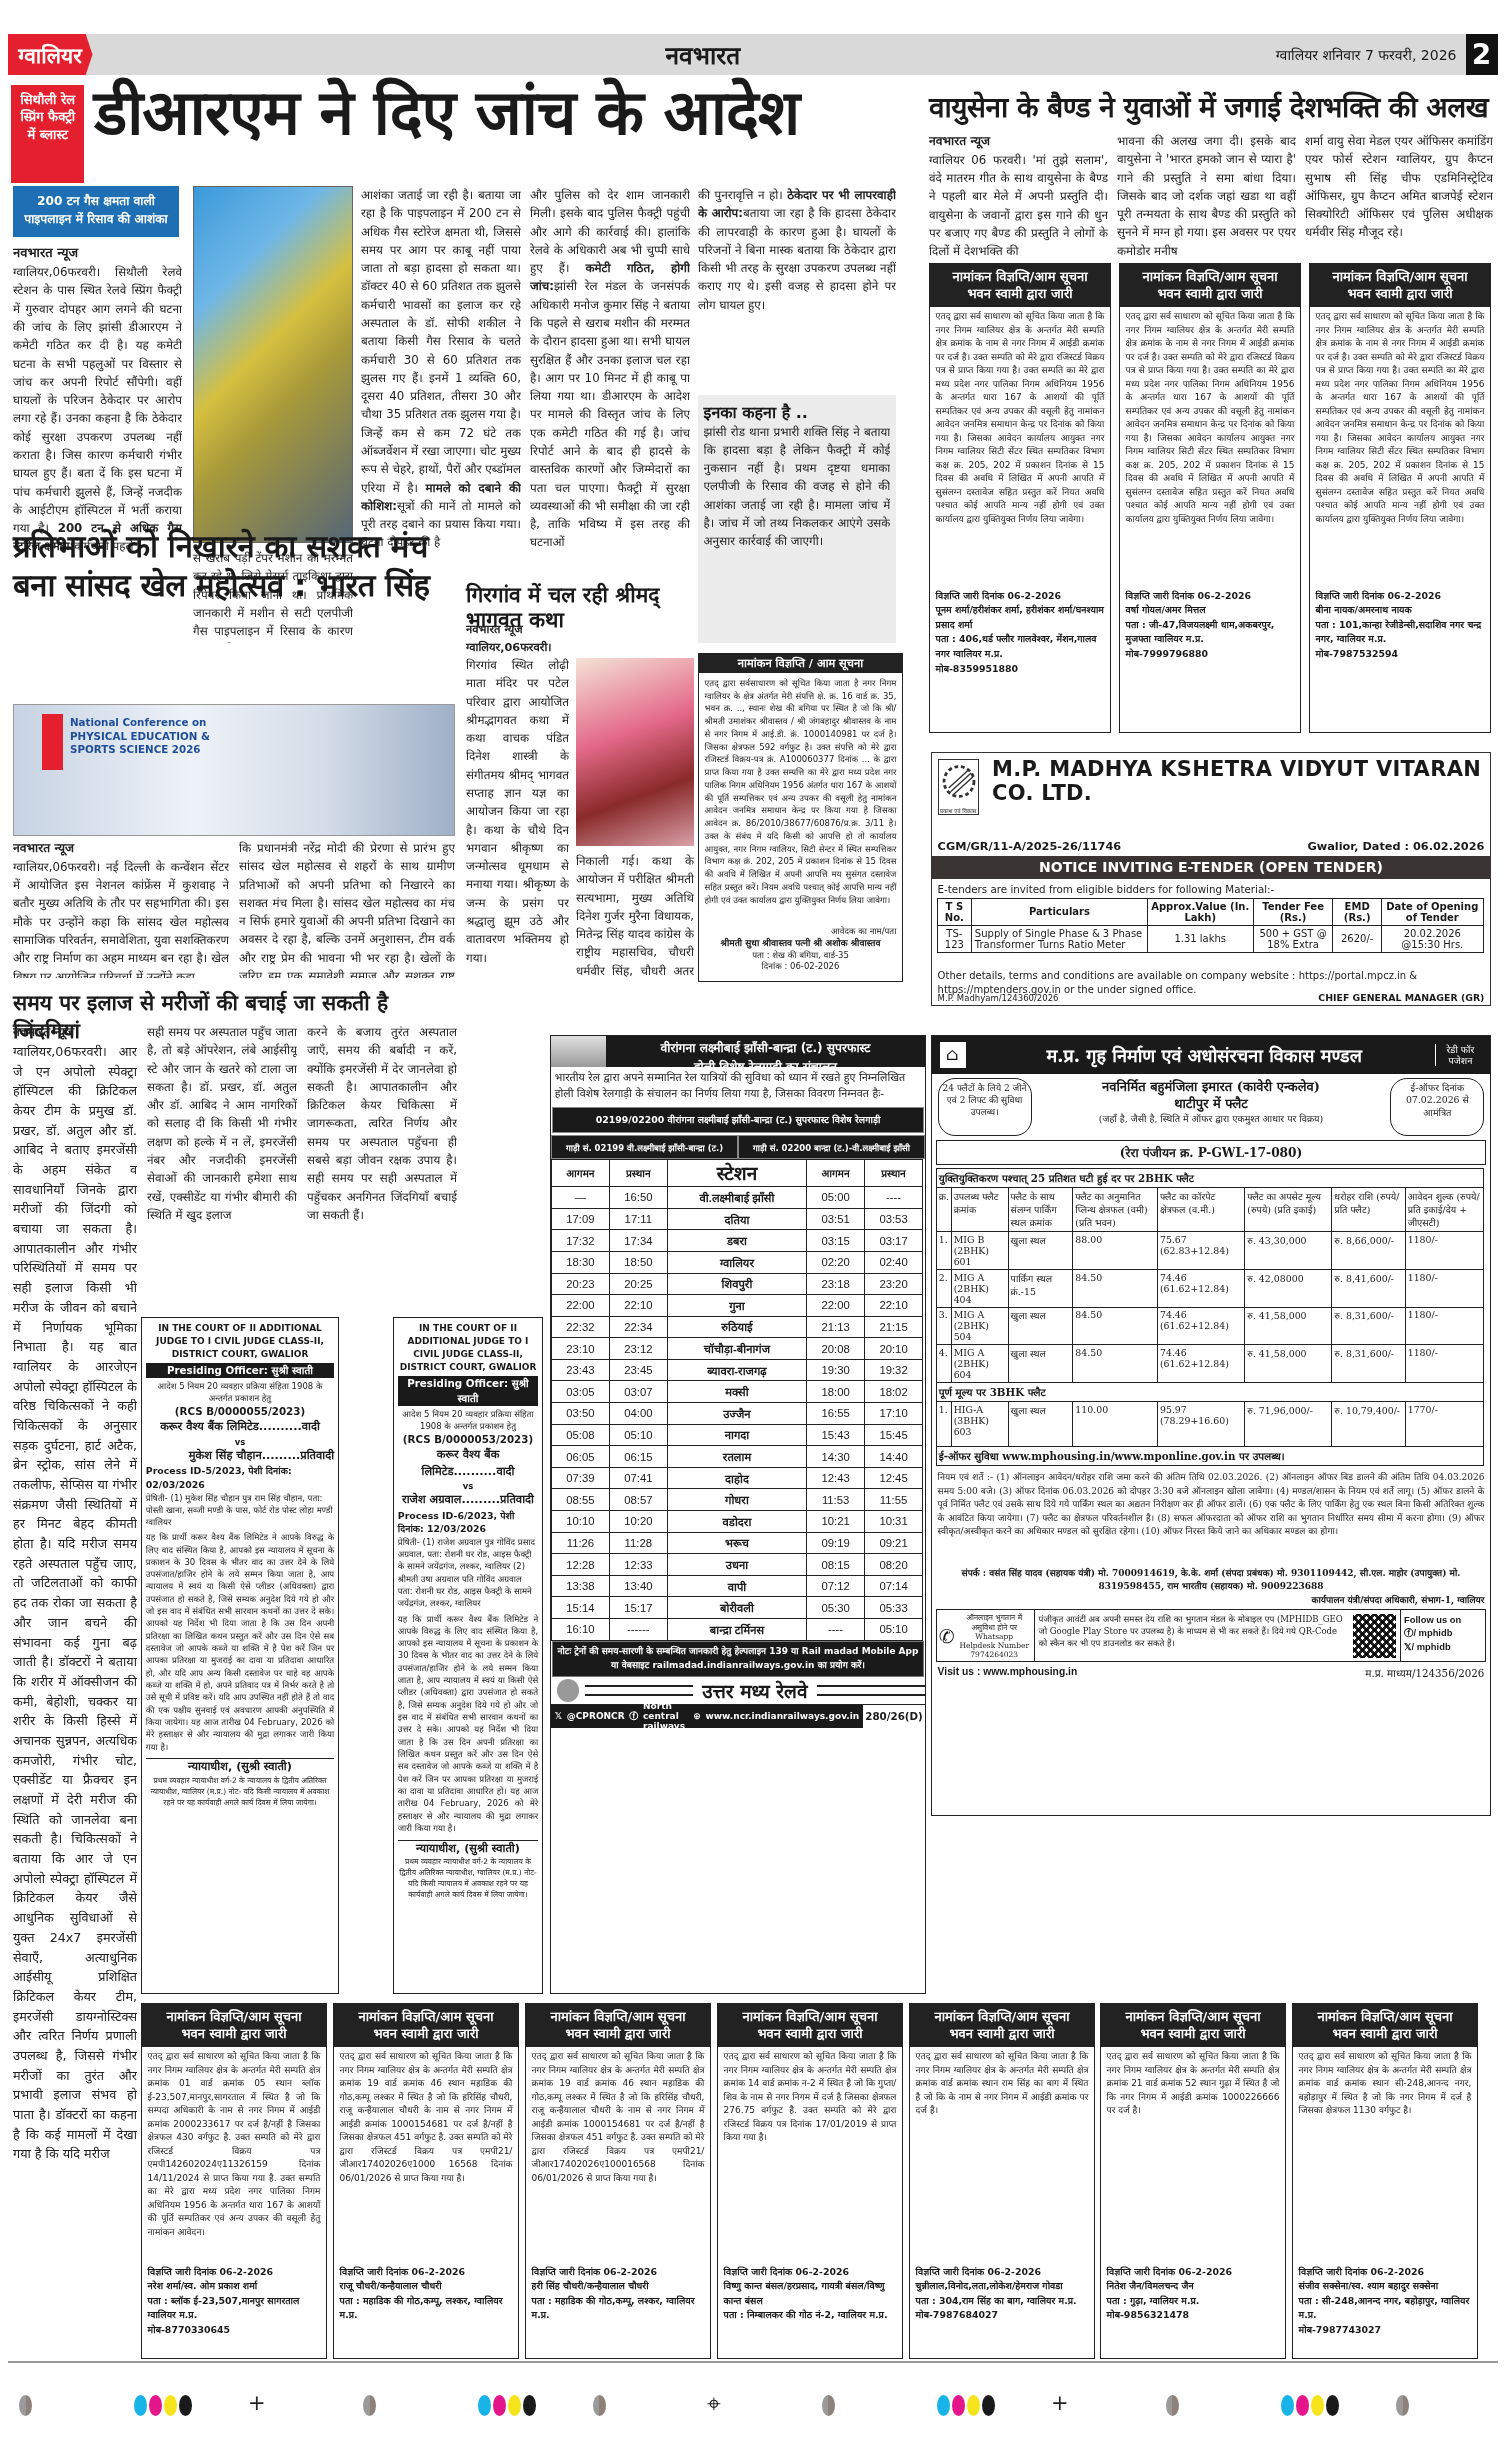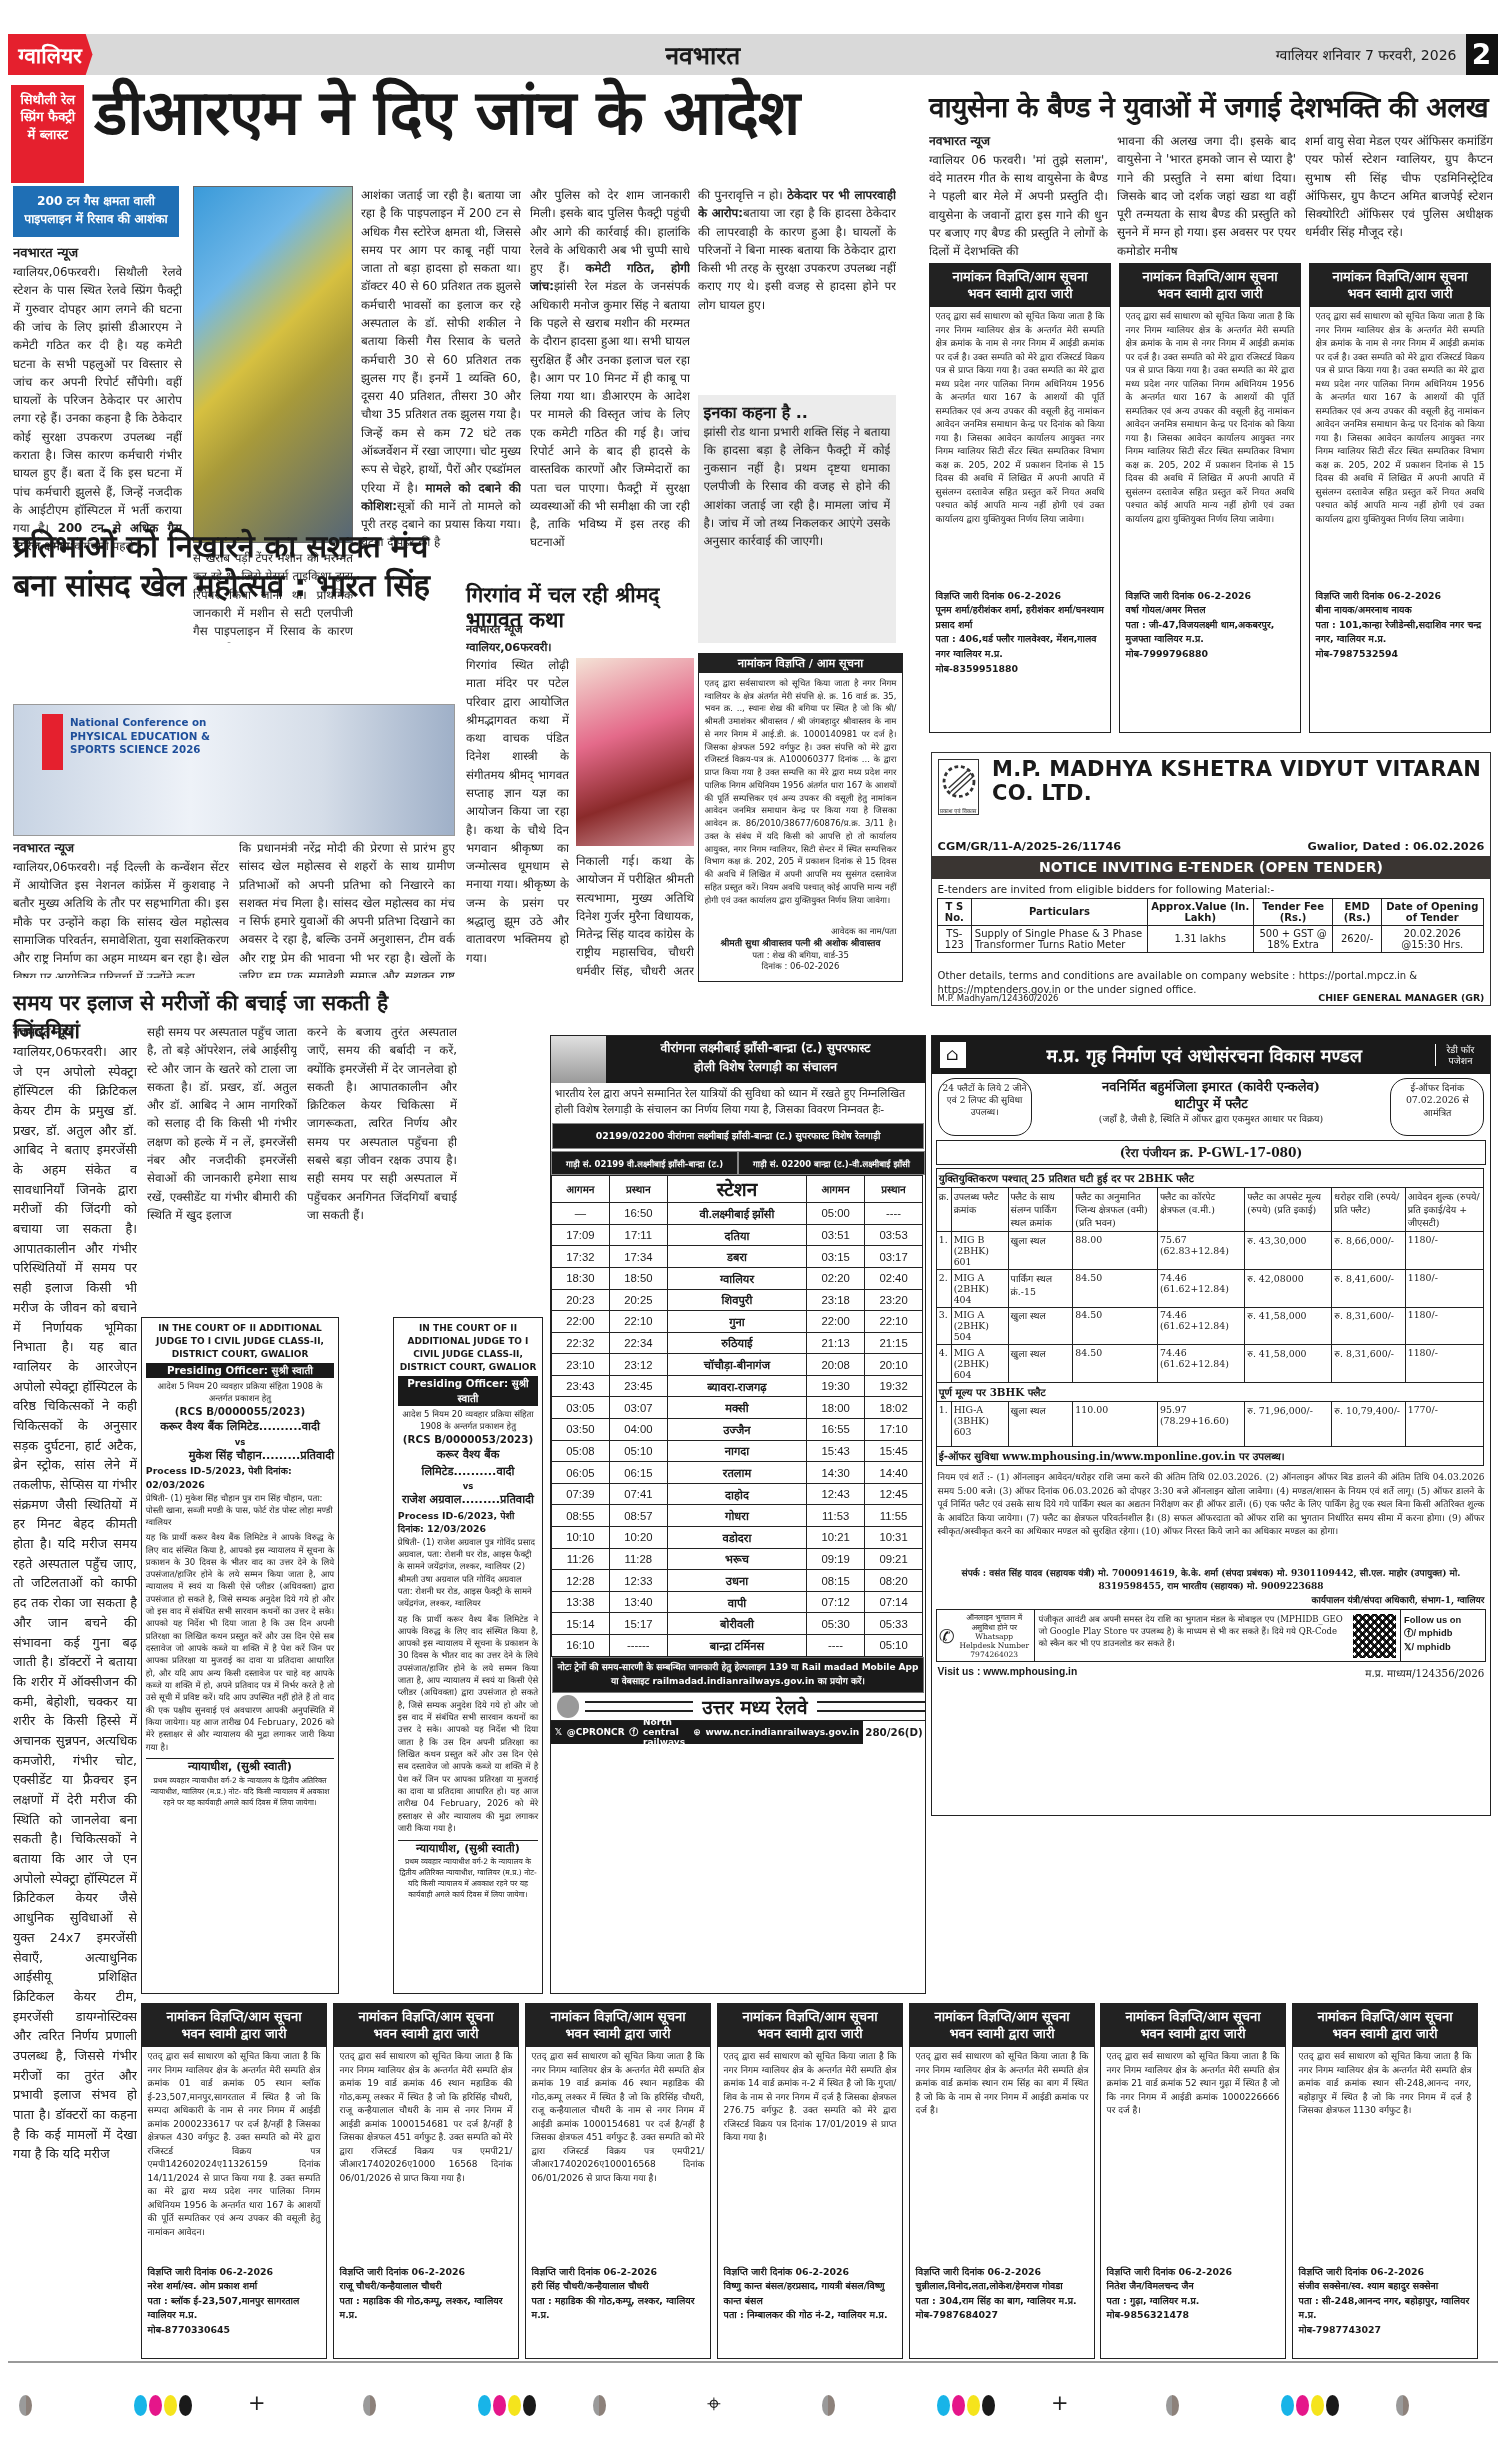--- a/index.html
+++ b/index.html
@@ -340,21 +340,21 @@
       <div style="text-align:center;font-weight:bold;font-size:11.3px">राजेश अग्रवाल.........प्रतिवादी</div>
       <div style="font-weight:bold;font-size:9.4px">Process ID-6/2023, पेशी दिनांक: 12/03/2026</div>
       <div>प्रेषिती- (1) राजेश अग्रवाल पुत्र गोविंद प्रसाद अग्रवाल, पता: रोशनी घर रोड, आइस फैक्ट्री के सामने जयेंद्रगंज, लश्कर, ग्वालियर (2) श्रीमती उषा अग्रवाल पति गोविंद अग्रवाल पता: रोशनी घर रोड, आइस फैक्ट्री के सामने जयेंद्रगंज, लश्कर, ग्वालियर</div>
       <div style="text-align:justify;margin-top:2.8px">यह कि प्रार्थी करूर वैश्य बैंक लिमिटेड ने आपके विरुद्ध के लिए वाद संस्थित किया है, आपको इस न्यायालय में सूचना के प्रकाशन के 30 दिवस के भीतर वाद का उत्तर देने के लिये उपसंजात/हाजिर होने के लये सम्मन किया जाता है, आप न्यायालय में स्वयं या किसी ऐसे प्लीडर (अधिवक्ता) द्वारा उपसंजात हो सकते है, जिसे सम्यक अनुदेश दिये गये हो और जो इस वाद में संबंधित सभी सारवान कथनों का उत्तर दे सके। आपको यह निर्देश भी दिया जाता है कि उस दिन अपनी प्रतिरक्षा का लिखित कथन प्रस्तुत करें और उस दिन ऐसे सब दस्तावेज जो आपके कब्जे या शक्ति में है पेश करें जिन पर आपका प्रतिरक्षा या मुजराई का दावा या प्रतिदावा आधारित हो। यह आज तारीख 04 February, 2026 को मेरे हस्ताक्षर से और न्यायालय की मुद्रा लगाकर जारी किया गया है।</div>
       <div style="text-align:center;font-weight:bold;font-size:11.3px;margin-top:5.6px;border-top:0.9px solid #222">न्यायाधीश, (सुश्री स्वाती)</div>
       <div style="text-align:center;font-size:7.5px">प्रथम व्यवहार न्यायाधीश वर्ग-2 के न्यायालय के द्वितीय अतिरिक्त न्यायाधीश, ग्वालियर (म.प्र.) नोट- यदि किसी न्यायालय में अवकाश रहने पर यह कार्यवाही अगले कार्य दिवस में लिया जायेगा।</div>
     </div>
   </div>
 
 <div class="abs" style="left:550px;top:1035px;width:376px;height:959px;border:1.9px solid #222">
-  <div style="display:flex;height:47px">
+  <div style="display:flex;height:31px">
     <div style="width:55px;background:linear-gradient(180deg,#e0e0e0,#9a9a9a)"></div>
     <div class="darkbar" style="flex:1;font-size:12.2px;line-height:1.6;padding-top:2.8px">
       <div>वीरांगना लक्ष्मीबाई झाँसी-बान्द्रा (ट.) सुपरफास्ट</div>
       <div>होली विशेष रेलगाड़ी का संचालन</div>
     </div>
   </div>
   <div style="font-size:10.8px;line-height:1.5;padding:2.8px 3.8px">भारतीय रेल द्वारा अपने सम्मानित रेल यात्रियों की सुविधा को ध्यान में रखते हुए निम्नलिखित होली विशेष रेलगाड़ी के संचालन का निर्णय लिया गया है, जिसका विवरण निम्नवत हैः-</div>
   <div class="darkbar" style="font-size:9.4px;padding:5.6px 1.9px;margin:1.9px 0.9px;border:1.9px solid #888">02199/02200 वीरांगना लक्ष्मीबाई झाँसी-बान्द्रा (ट.) सुपरफास्ट विशेष रेलगाड़ी</div>
   <div style="display:flex">
     <div class="darkbar" style="flex:1;font-size:8.5px;padding:5.6px 0.9px;border:1.9px solid #888">गाड़ी सं. 02199 वी.लक्ष्मीबाई झाँसी-बान्द्रा (ट.)</div>

